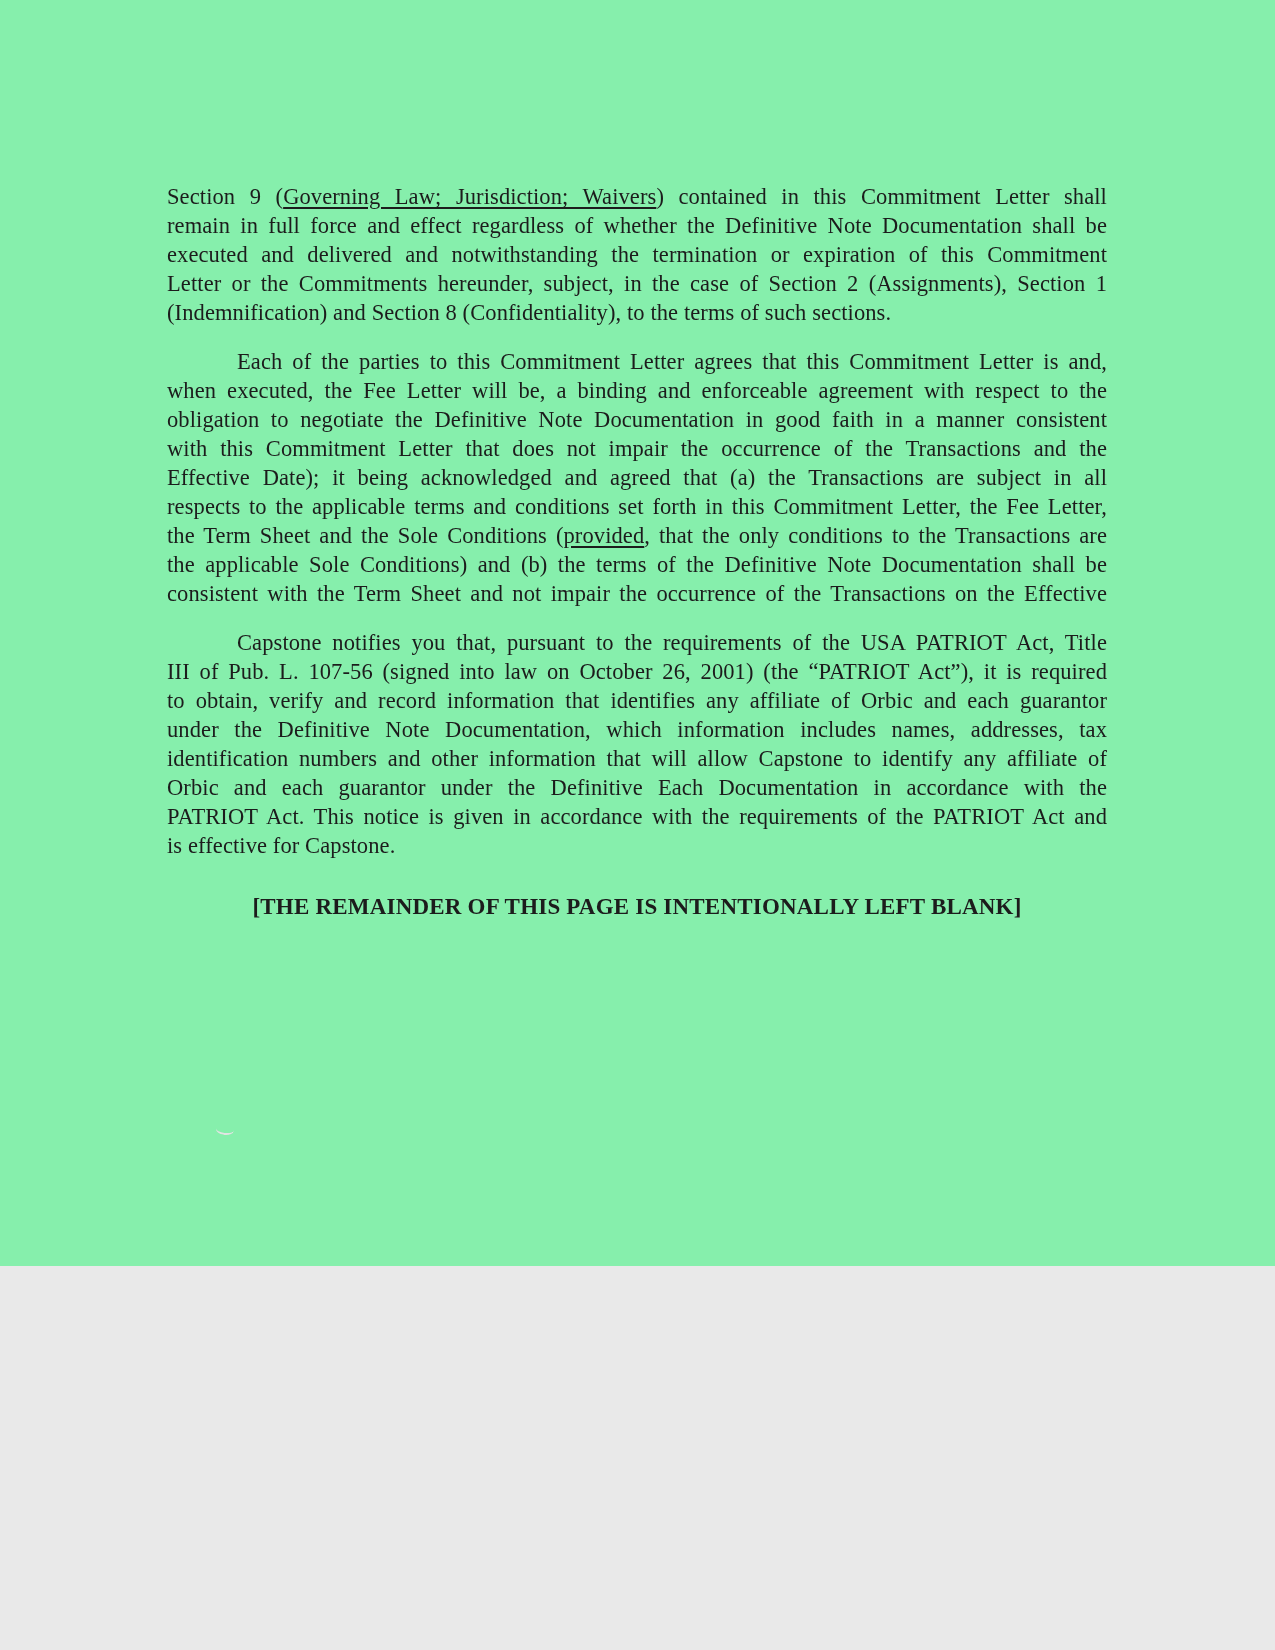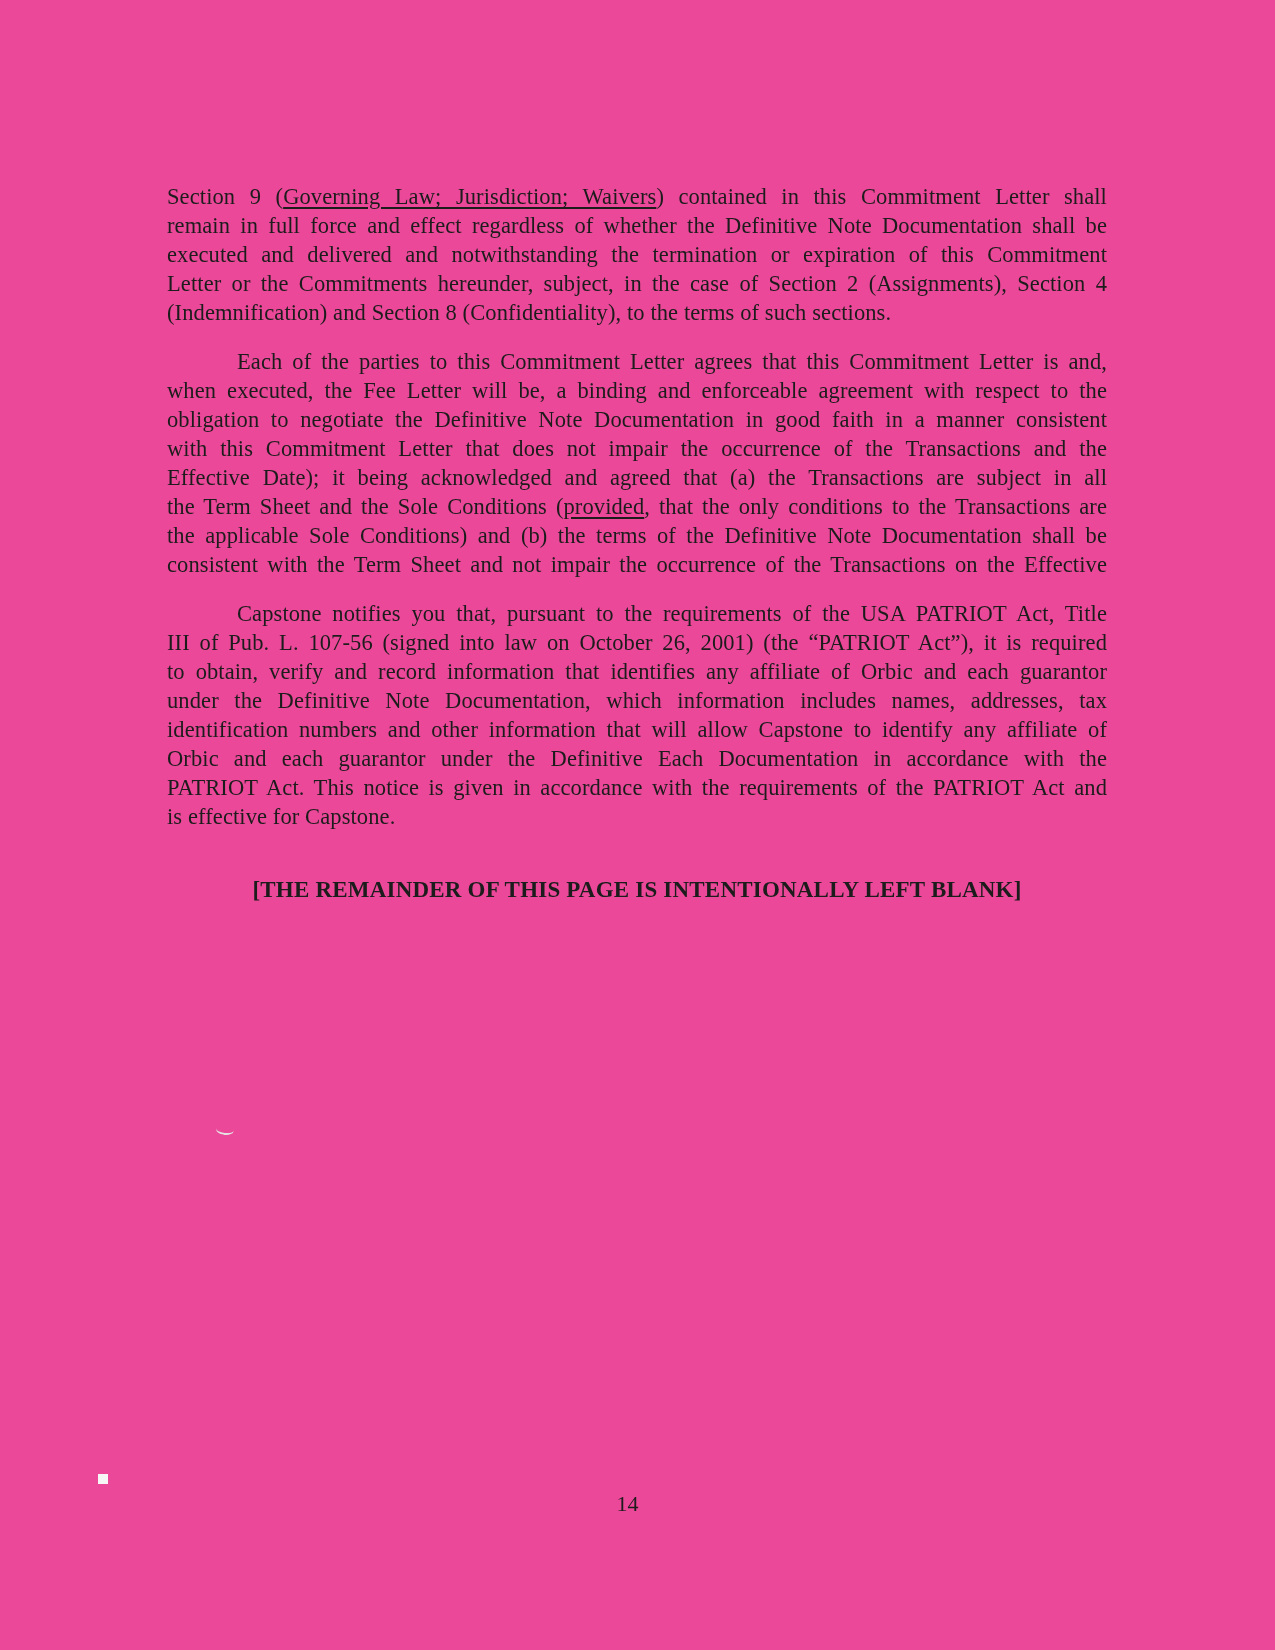--- a/index.html
+++ b/index.html
@@ -3,23 +3,23 @@
 <meta charset="utf-8">
 <style>
   html, body {
     margin: 0;
     padding: 0;
     background: #e9e9e9;
   }
   .page {
     position: relative;
     width: 1275px;
-    height: 1650px;
+    height: 1266px;
     margin: 0 auto;
-    background: #ec4899;
+    background: #86efac;
     font-family: "Liberation Serif", "DejaVu Serif", serif;
     color: #1c1c1c;
     overflow: hidden;
   }
   .letter-body {
     position: absolute;
     left: 167px;
     top: 182px;
     width: 940px;
   }
@@ -41,21 +41,21 @@
     text-indent: 70px;
   }
   .u {
     text-decoration: underline;
     text-underline-offset: 3px;
     text-decoration-thickness: 1.5px;
   }
   .i {
   }
   .notice {
-    margin-top: 44px;
+    margin-top: 32px;
     width: 100%;
     text-align: center;
     font-weight: bold;
     font-size: 23px;
     line-height: 29px;
     letter-spacing: 0.2px;
   }
   .page-number {
     position: absolute;
     top: 1490px;
@@ -89,29 +89,30 @@
 <body>
 
 <div class="page">
 
   <div class="letter-body">
 
     <div class="para">
         <div class="line"><span>Section 9 (</span><span class="u">Governing Law; Jurisdiction; Waivers</span><span>) contained in this Commitment Letter shall</span></div>
         <div class="line"><span>remain in full force and effect regardless of whether the Definitive Note Documentation shall be</span></div>
         <div class="line"><span>executed and delivered and notwithstanding the termination or expiration of this Commitment</span></div>
-        <div class="line"><span>Letter or the Commitments hereunder, subject, in the case of Section 2 (</span><span class="i">Assignments</span><span>), Section 4</span></div>
+        <div class="line"><span>Letter or the Commitments hereunder, subject, in the case of Section 2 (</span><span class="i">Assignments</span><span>), Section 1</span></div>
         <div class="line last"><span>(</span><span class="i">Indemnification</span><span>) and Section 8 (</span><span class="i">Confidentiality</span><span>), to the terms of such sections.</span></div>
       </div>
       <div class="para">
         <div class="line first-indent"><span>Each of the parties to this Commitment Letter agrees that this Commitment Letter is and,</span></div>
         <div class="line"><span>when executed, the Fee Letter will be, a binding and enforceable agreement with respect to the</span></div>
         <div class="line"><span>obligation to negotiate the Definitive Note Documentation in good faith in a manner consistent</span></div>
         <div class="line"><span>with this Commitment Letter that does not impair the occurrence of the Transactions and the</span></div>
         <div class="line"><span>Effective Date); it being acknowledged and agreed that (a) the Transactions are subject in all</span></div>
+        <div class="line"><span>respects to the applicable terms and conditions set forth in this Commitment Letter, the Fee Letter,</span></div>
         <div class="line"><span>the Term Sheet and the Sole Conditions (</span><span class="u">provided</span><span>, that the only conditions to the Transactions are</span></div>
         <div class="line"><span>the applicable Sole Conditions) and (b) the terms of the Definitive Note Documentation shall be</span></div>
         <div class="line"><span>consistent with the Term Sheet and not impair the occurrence of the Transactions on the Effective</span></div>
       </div>
       <div class="para">
         <div class="line first-indent"><span>Capstone notifies you that, pursuant to the requirements of the USA PATRIOT Act, Title</span></div>
         <div class="line"><span>III of Pub. L. 107-56 (signed into law on October 26, 2001) (the “PATRIOT Act”), it is required</span></div>
         <div class="line"><span>to obtain, verify and record information that identifies any affiliate of Orbic and each guarantor</span></div>
         <div class="line"><span>under the Definitive Note Documentation, which information includes names, addresses, tax</span></div>
         <div class="line"><span>identification numbers and other information that will allow Capstone to identify any affiliate of</span></div>

